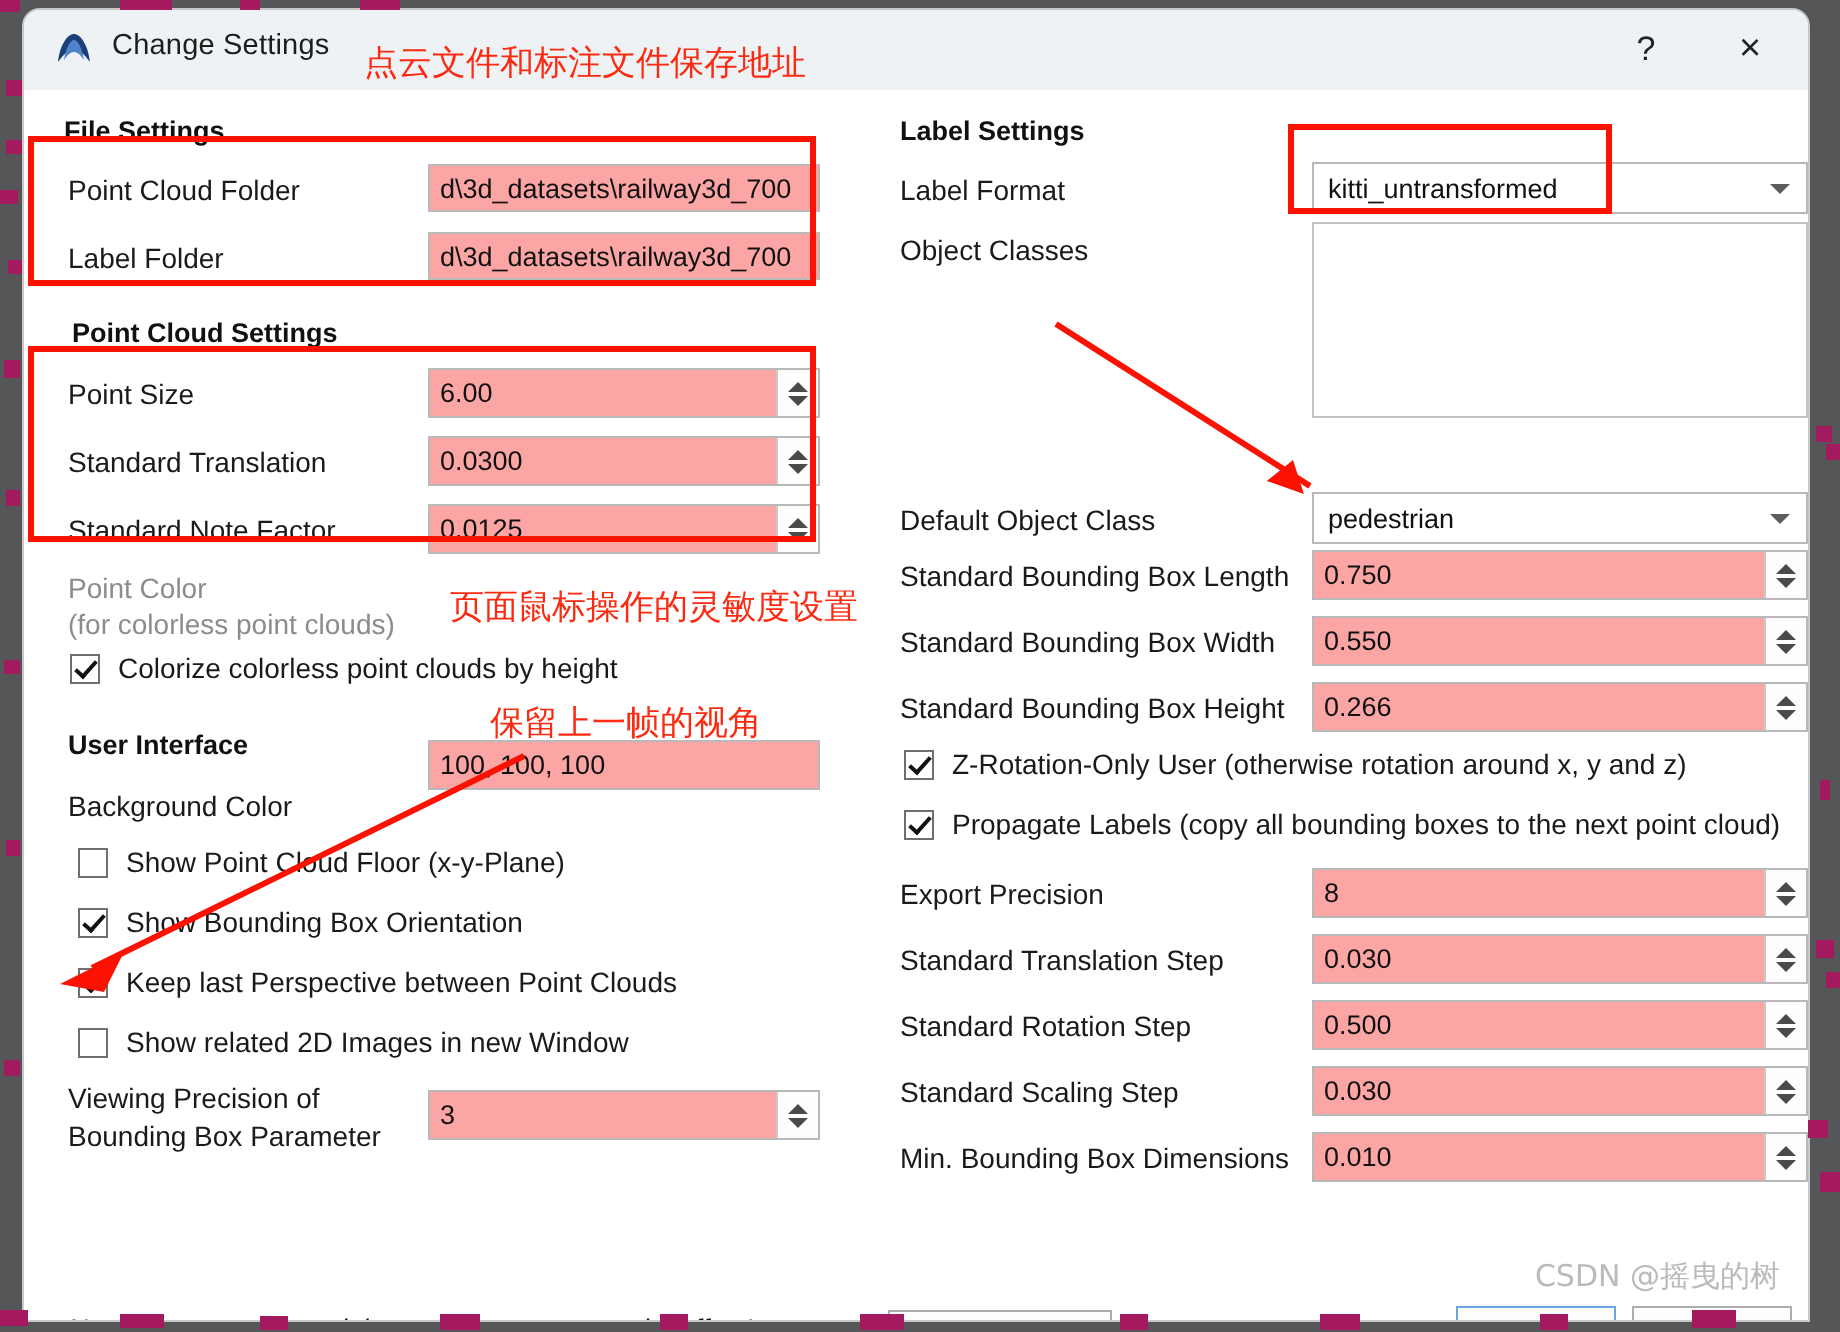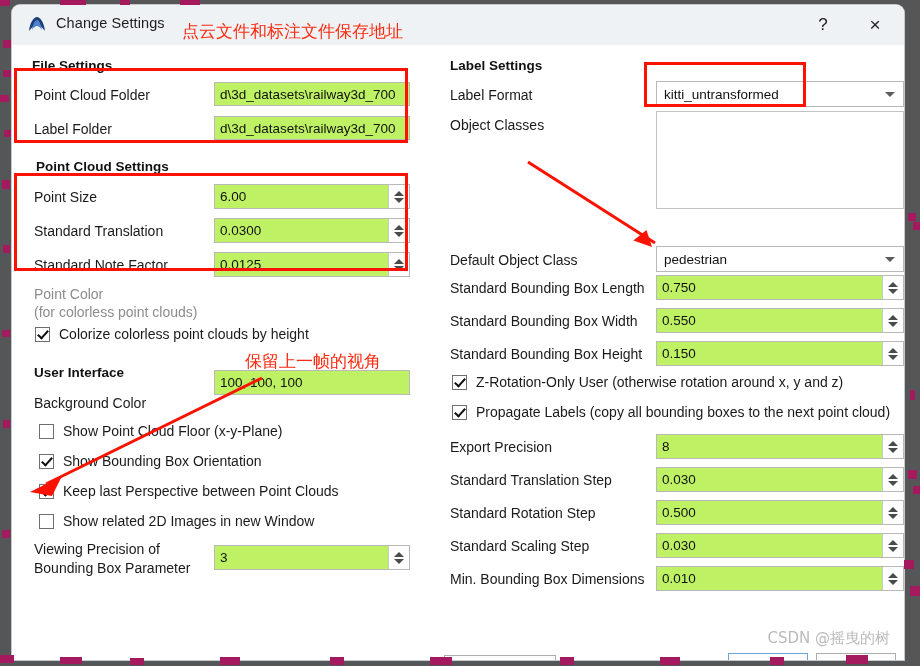--- a/index.html
+++ b/index.html
@@ -64,21 +64,21 @@
   }
   .lbl {
     position: absolute;
     font-size: 14px; color: #1a1a1a;
     white-space: nowrap;
   }
   .lbl.dim { color: #8c8c8c; }
 
   .field {
     position: absolute;
-    background: #bef264;
+    background: #fca5a5;
     border: 1px solid #b9b9b9;
     box-sizing: border-box;
     font-size: 13.5px;
     color: #111;
     display: flex; align-items: center;
     padding-left: 5px;
   }
   .field.sp { padding-right: 22px; }
   .spin {
     position: absolute; right: 0px; top: 0px;
@@ -319,21 +319,21 @@
         <div class="field sp" style="left:214px; top:263px; width:248px; height:25px;">
           <span>0.550</span>
           <span class="spin">
               <i class="ar up"></i>
               <i class="ar dn"></i>
             </span>
         </div>
 
         <div class="lbl" style="left:8px; top:301px;">Standard Bounding Box Height</div>
         <div class="field sp" style="left:214px; top:296px; width:248px; height:25px;">
-          <span>0.150</span>
+          <span>0.266</span>
           <span class="spin">
               <i class="ar up"></i>
               <i class="ar dn"></i>
             </span>
         </div>
 
         <div class="cb" style="left:10px; top:297px; margin-top:32px;">
           <span class="box on"></span>
           <span class="txt">Z-Rotation-Only User (otherwise rotation around x, y and z)</span>
         </div>
@@ -395,20 +395,21 @@
 
       <div id="watermark">CSDN @摇曳的树</div>
     </div>
   </div>
 
   <div class="red-box" style="left:14px; top:68px; width:394px; height:75px;"></div>
   <div class="red-box" style="left:14px; top:173px; width:394px; height:98px;"></div>
   <div class="red-box" style="left:644px; top:62px; width:162px; height:45px;"></div>
 
   <div class="red-note" style="left:182px; top:20px;">点云文件和标注文件保存地址</div>
+  <div class="red-note" style="left:225px; top:292px;">页面鼠标操作的灵敏度设置</div>
   <div class="red-note" style="left:245px; top:350px;">保留上一帧的视角</div>
 
   <svg class="arrow" style="left:0; top:0; width:920px; height:666px;">
 
     <path d="M262 378 L46 484" stroke="#fb1200" stroke-width="3" fill="none"></path>
     <path d="M30 492 L62 476 L52 496 Z" fill="#fb1200"></path>
 
     <path d="M328 292 L455 373" stroke="#fb1200" stroke-width="3" fill="none" transform="translate(200,-130)"></path>
     <path d="M455 373 L441 362 L436 378 Z" fill="#fb1200" transform="translate(200,-130) rotate(34 447 370)"></path>
   </svg>

